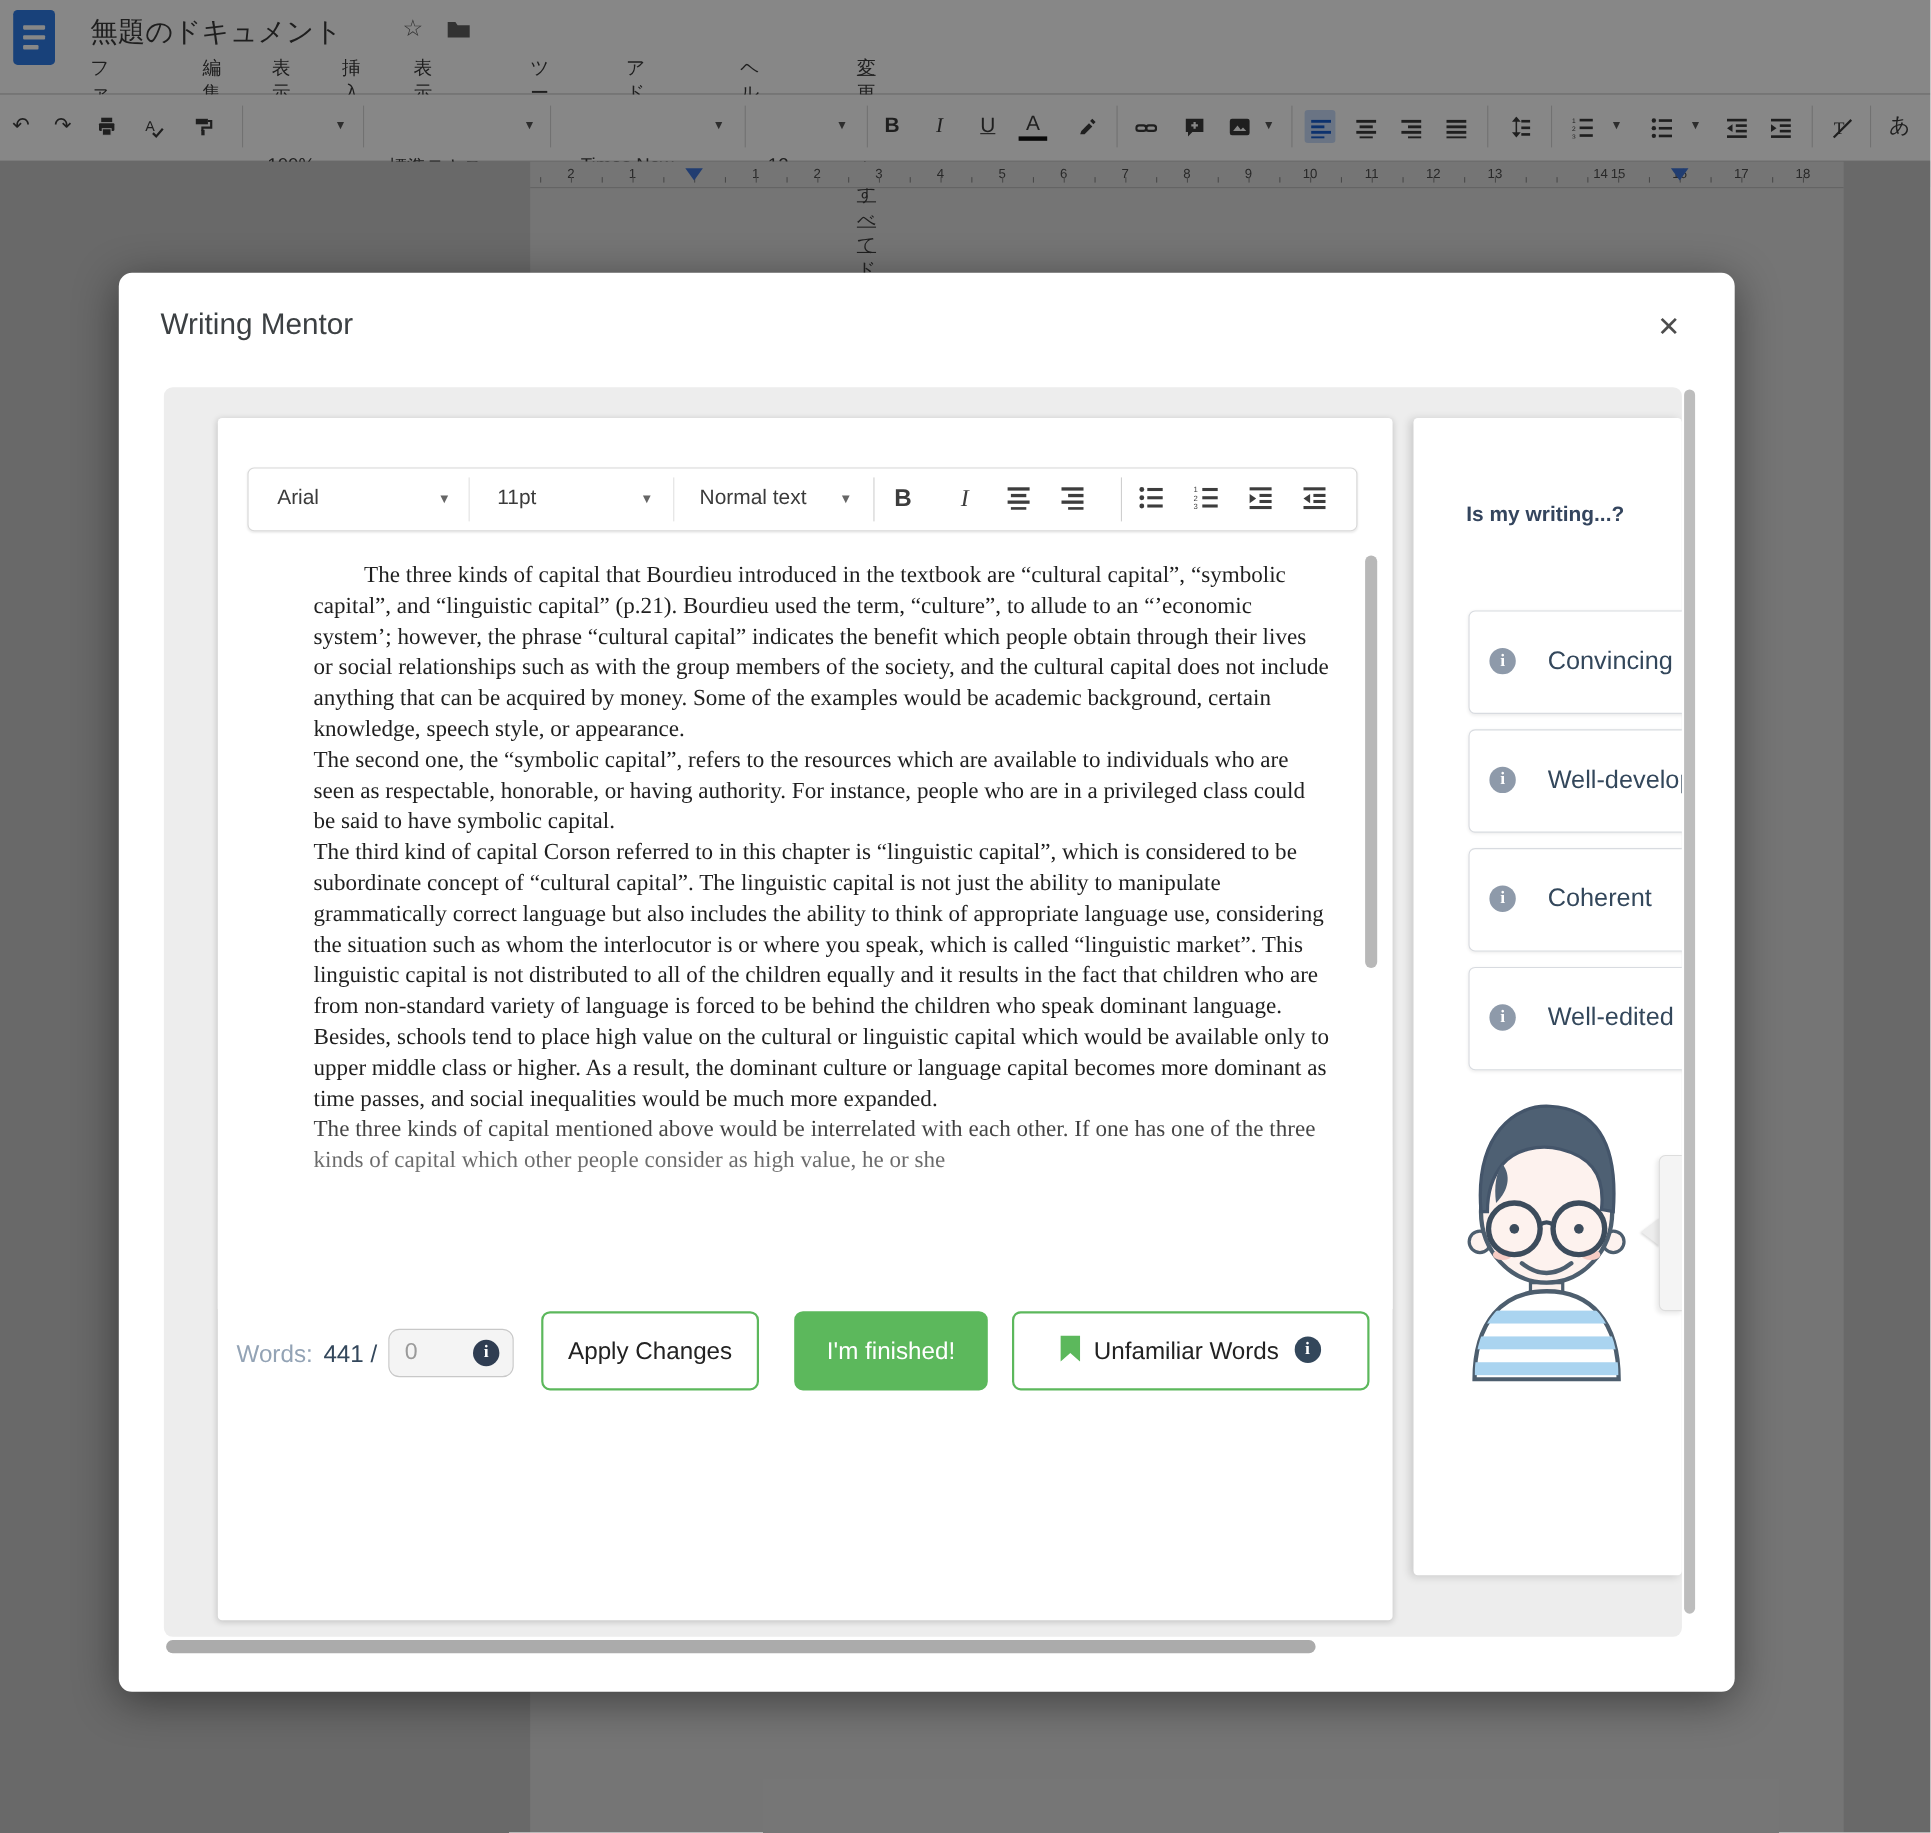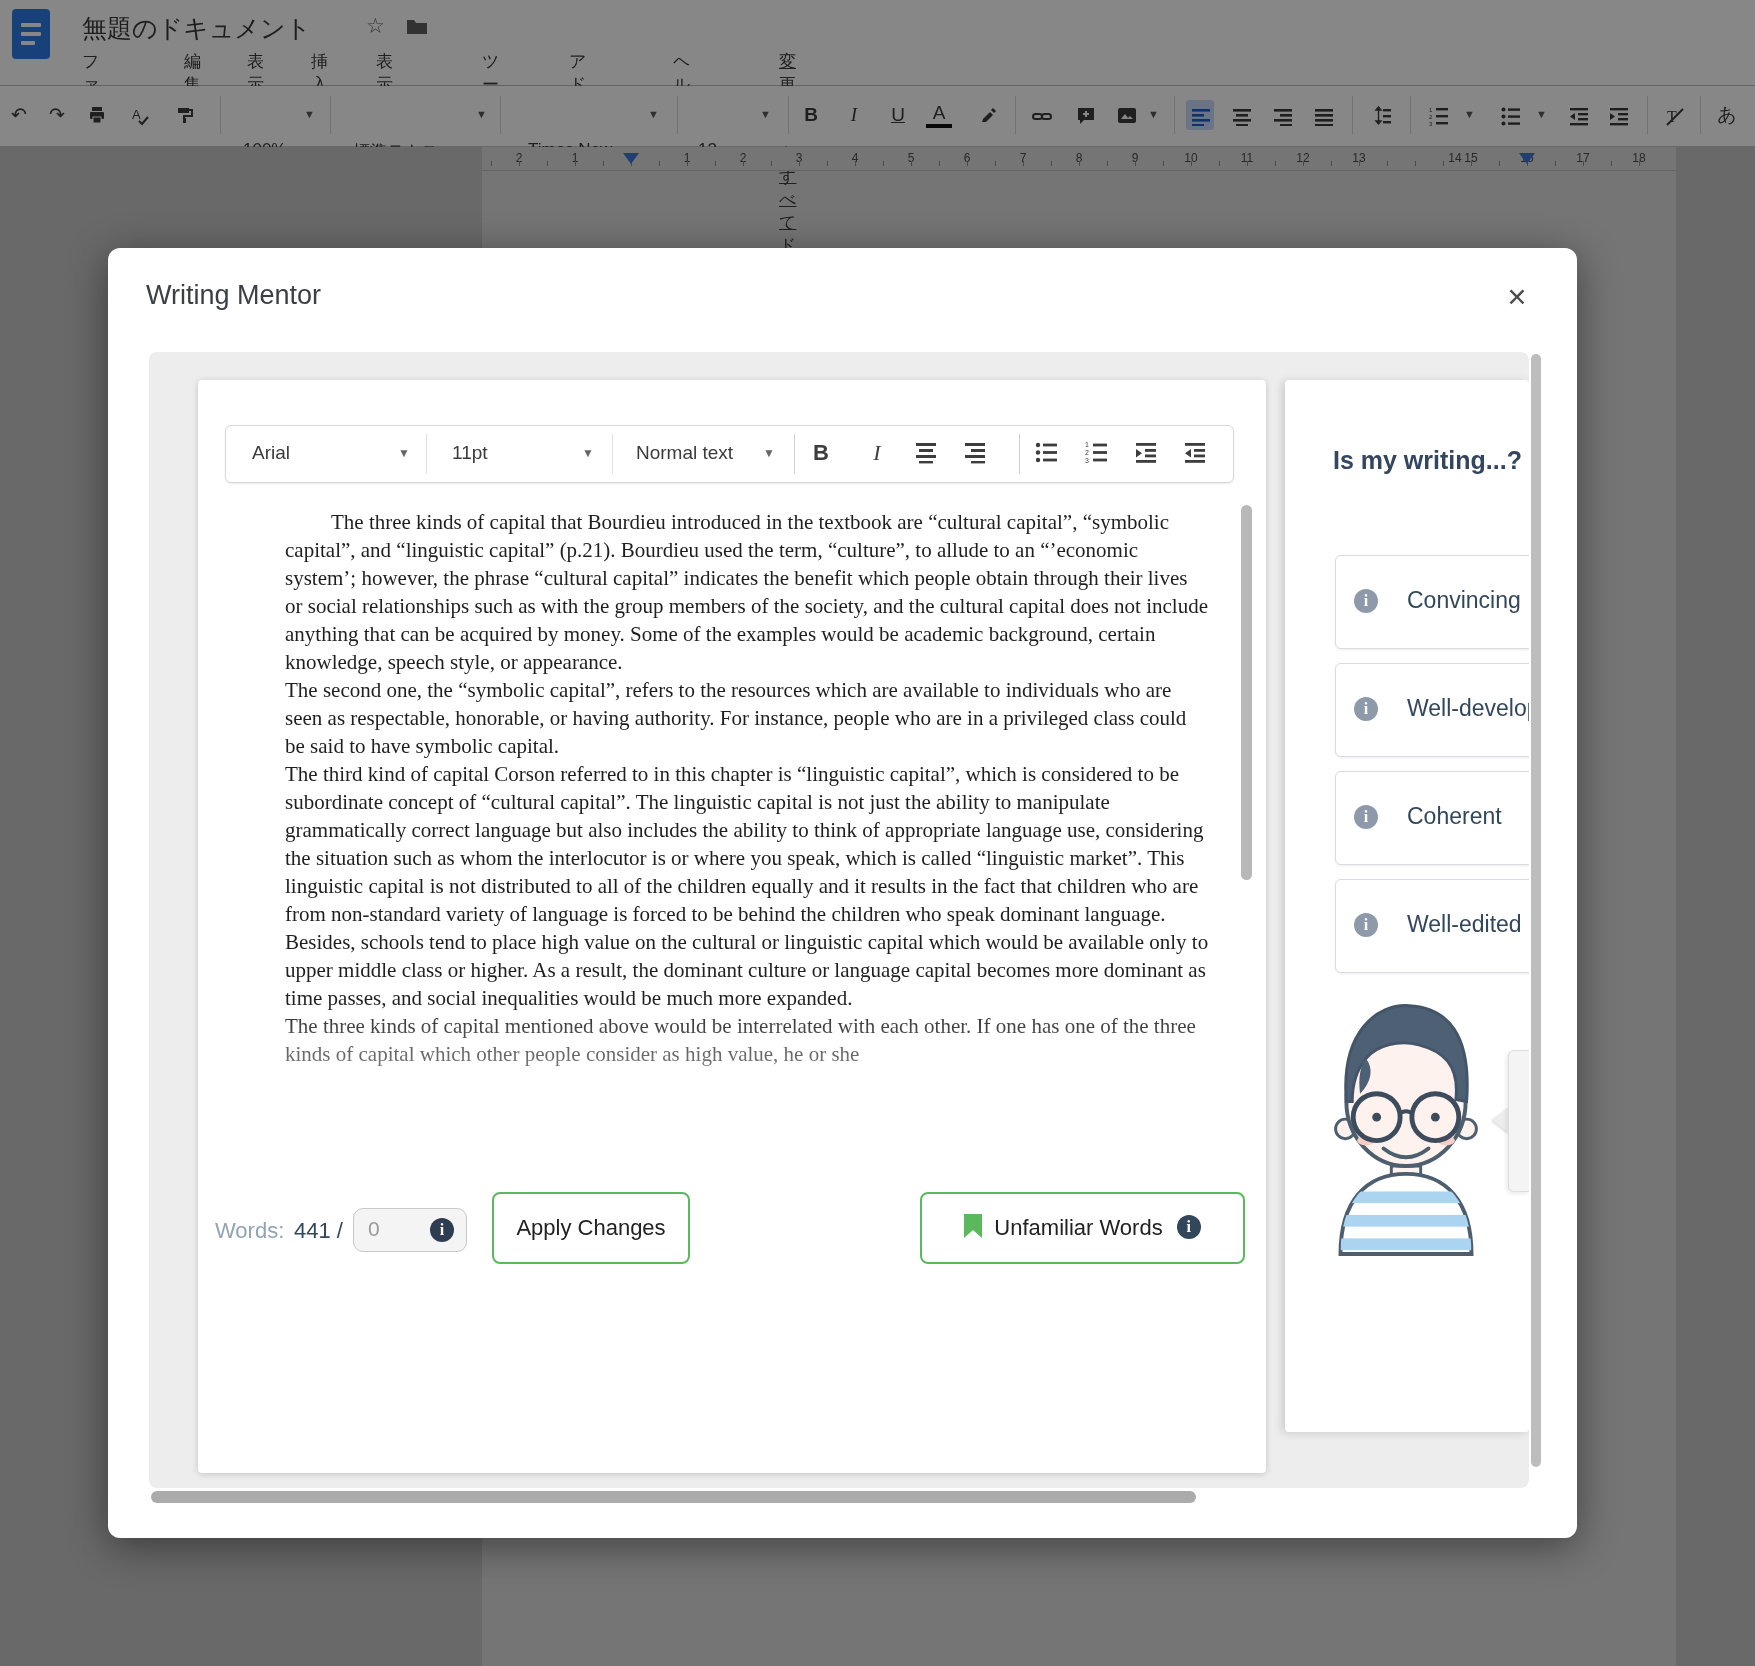--- a/index.html
+++ b/index.html
@@ -65,21 +65,21 @@
   .btn{position:absolute;top:0;height:72px;border-radius:8px;box-sizing:border-box;text-align:center;line-height:68px;cursor:pointer;font-size:22px;}
   .btn-outline{background:#fff;border:2px solid #5cb85c;color:#222222;}
   .btn-apply{left:294px;width:198px;}
   .btn-finished{left:524px;width:176px;background:#5cb85c;border:2px solid #5cb85c;color:#ffffff;}
   .btn-unfam{left:722px;width:325px;}
   .bm-ic{display:inline-block;vertical-align:middle;margin:-6px 12px 0 0;}
   .btn-unfam .info-dot{vertical-align:middle;margin:-4px 0 0 14px;background:#33475b;}
   
   .panel-card{position:absolute;left:1136px;top:28px;width:244px;height:1052px;background:#ffffff;border-radius:4px;
               box-shadow:-3px 1px 8px rgba(0,0,0,0.15);overflow:hidden;}
-  .panel-heading{position:absolute;left:48px;top:66px;font-size:25px;font-weight:bold;color:#34455e;white-space:nowrap;}
+  .panel-heading{position:absolute;left:48px;top:78px;font-size:19px;font-weight:bold;color:#34455e;white-space:nowrap;}
   .pbtn{position:absolute;left:50px;width:240px;height:92px;background:#fff;border:1px solid #d8dbe0;border-radius:6px;
         box-shadow:0 1px 3px rgba(0,0,0,0.07);cursor:pointer;}
   .pbtn .info-dot{position:absolute;left:18px;top:33px;}
   .pbtn .plabel{position:absolute;left:71px;top:31px;font-size:23px;color:#33475b;white-space:nowrap;}
   .avatar{position:absolute;left:37px;top:612px;width:168px;height:264px;}
   .speech-tab{position:absolute;left:223px;top:670px;width:20px;height:140px;background:#f4f4f4;border:1px solid #ddd;border-radius:6px 0 0 6px;box-shadow:-2px 2px 4px rgba(0,0,0,0.08);}
   .speech-tri{position:absolute;left:207px;top:727px;width:0;height:0;border-top:13px solid transparent;border-bottom:13px solid transparent;border-right:17px solid #ededed;filter:drop-shadow(-1px 1px 1px rgba(0,0,0,0.15));}
 </style>
 </head>
 <body>
@@ -461,20 +461,21 @@
       <div class="text-scroll"></div>
 
       <div class="wm-footer">
         <span class="words-lbl">Words:</span>
         <span class="words-val">441 /</span>
         <span class="limit-box">
           <span class="limit-val">0</span>
           <span class="info-dot info-navy">i</span>
         </span>
         <span class="btn btn-outline btn-apply">Apply Changes</span>
+        <span class="btn btn-finished">I'm finished!</span>
         <span class="btn btn-outline btn-unfam">
           <svg class="bm-ic" width="18" height="24" viewBox="0 0 18 24">
               <path d="M0 0 h18 v24 l-9 -8 l-9 8 z" fill="#5cb85c"></path>
             </svg><span>Unfamiliar Words</span><span class="info-dot">i</span>
         </span>
       </div>
     </div>
 
     <div class="panel-card">
       <div class="panel-heading">Is my writing...?</div>

